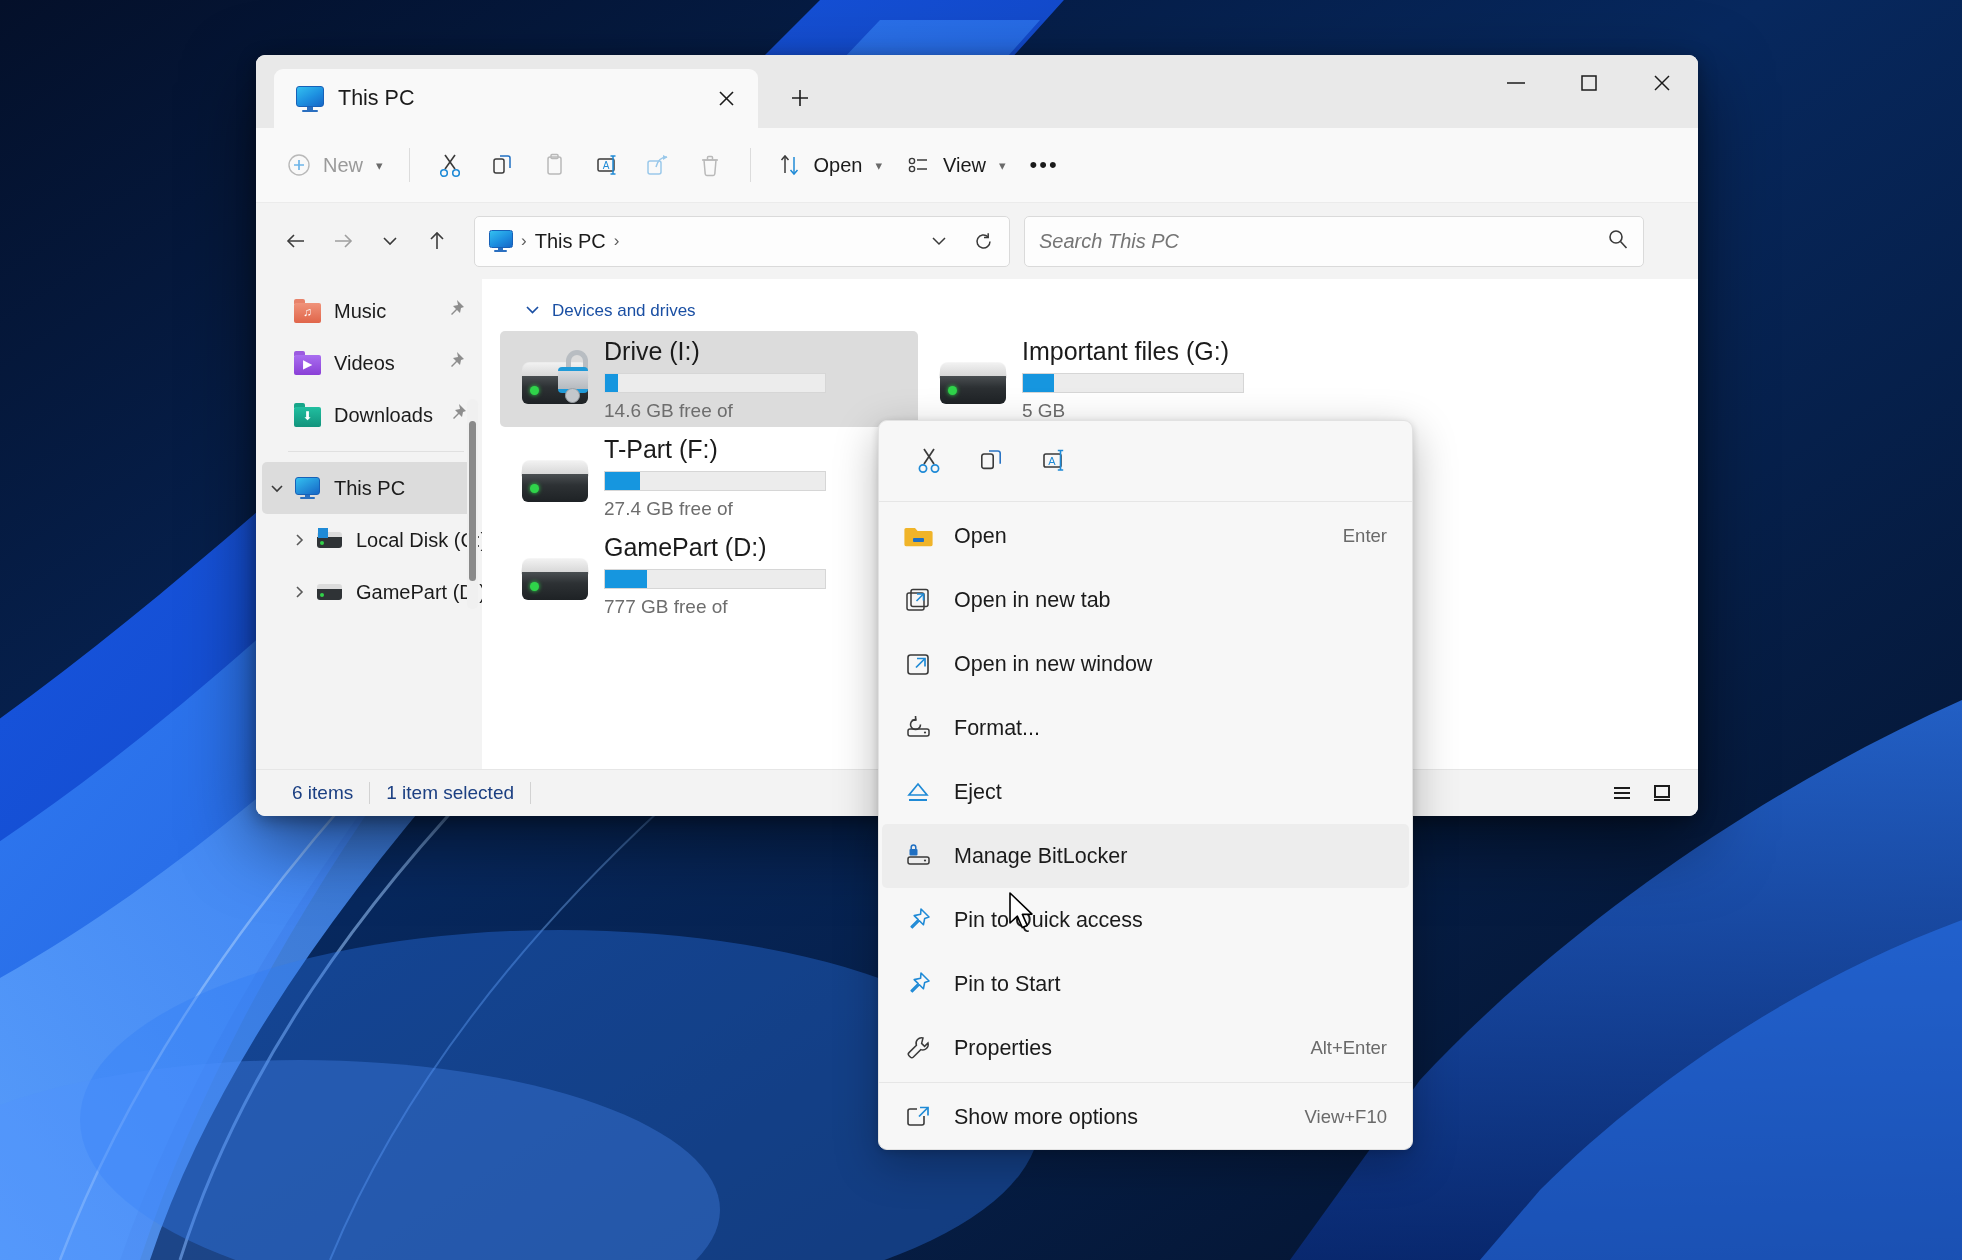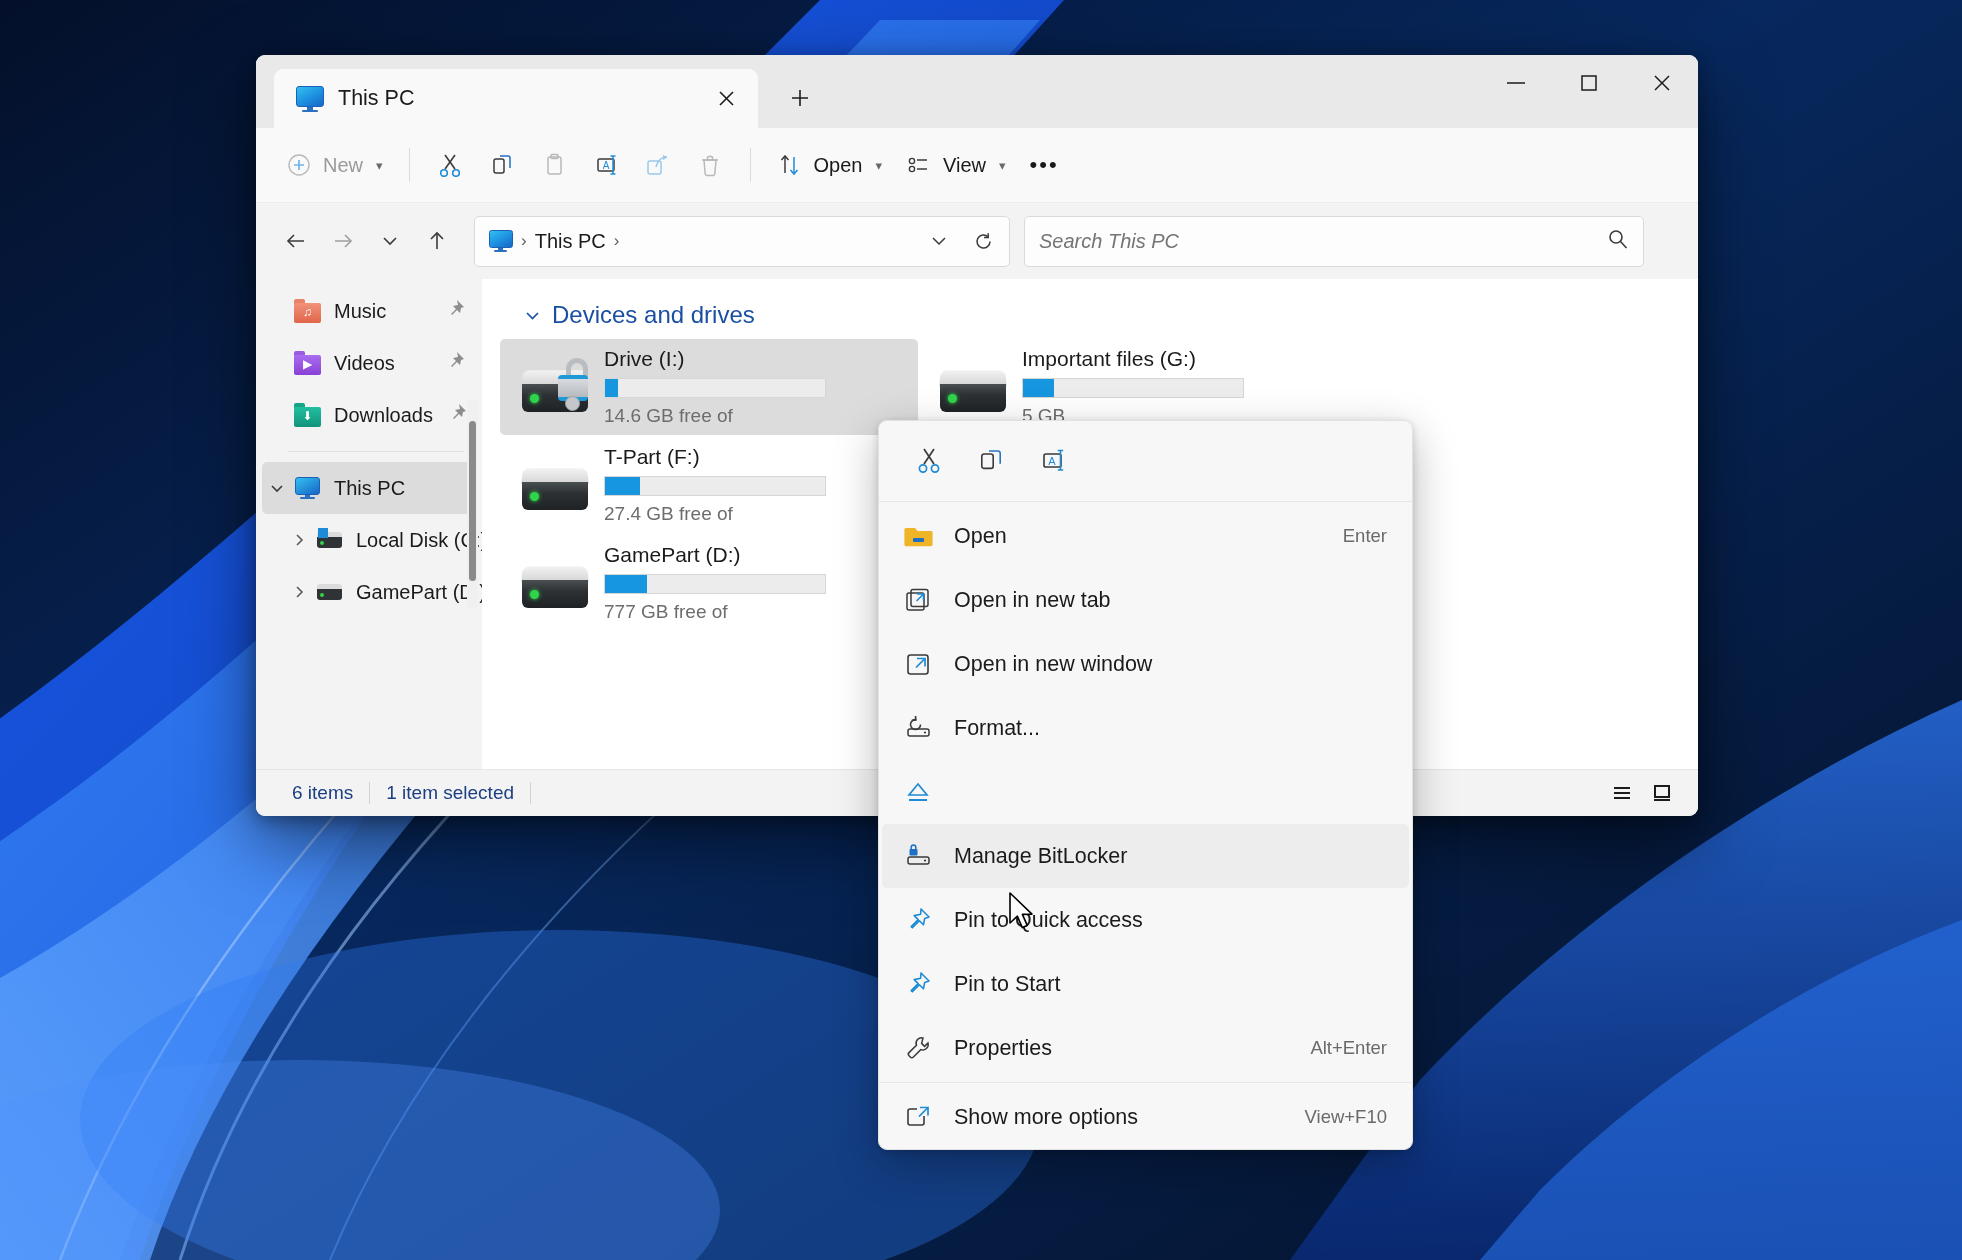--- a/index.html
+++ b/index.html
@@ -151,22 +151,22 @@
   .hdd{ position:absolute; left:1px; top:4px; width:25px; height:16px; }
   .hdd .lid{ position:absolute; left:0; top:0; width:25px; height:6px; background:#dcdcdc; border-radius:3px 3px 0 0; }
   .hdd .fr{ position:absolute; left:0; top:5px; width:25px; height:11px; background:#2f3336; border-radius:0 0 3px 3px; }
   .hdd .led{ position:absolute; left:3px; top:9px; width:4px; height:4px; border-radius:50%; background:#32d24a; }
   .winlogo{ position:absolute; left:2px; top:0px; width:11px; height:11px; }
   .winlogo i{ position:absolute; width:4.6px; height:4.6px; background:#1f8ad6; }
 
   
   .content{ flex:1; background:#fff; position:relative; overflow:hidden; }
   .group-head{
-    display:flex; align-items:center; gap:11px; padding:22px 0 10px 42px;
-    color:#1a4fa3; font-size:24px; cursor:pointer;
+    display:flex; align-items:flex-start; gap:11px; padding:22px 0 10px 42px;
+    color:#1a4fa3; font-size:17px; cursor:pointer;
   }
   .tiles{ display:flex; flex-wrap:wrap; padding-left:18px; }
   .tile{
     width:418px; height:96px; display:flex; align-items:center; gap:10px;
     padding:0 10px 0 14px; border-radius:5px; cursor:pointer; margin-bottom:2px;
   }
   .tile.selected{ background:#dcdcdc; }
   .tile-icon{ width:80px; height:62px; flex:none; position:relative; }
   .drv{ position:absolute; left:8px; top:14px; width:66px; height:42px; }
   .drv .lid{
@@ -186,21 +186,21 @@
     position:absolute; left:14px; top:0; width:22px; height:22px;
     border:5px solid #b8bdc2; border-bottom:none; border-radius:11px 11px 0 0;
   }
   .padlock .bodyp{
     position:absolute; left:6px; top:17px; width:30px; height:26px; border-radius:4px;
     background:linear-gradient(#d8dade,#b6babf);
     border-top:4px solid #1f9ad8; border-bottom:4px solid #1f9ad8;
   }
   .padlock .knob{ position:absolute; left:13px; top:38px; width:15px; height:15px; border-radius:50%; background:#c3c7cb; border:1px solid #9aa0a5; }
   .tile-info{ flex:1; min-width:0; }
-  .tile-name{ font-size:21px; color:#1b1b1b; margin-bottom:7px; white-space:nowrap; }
+  .tile-name{ font-size:25px; color:#1b1b1b; margin-bottom:7px; white-space:nowrap; }
   .bar{ width:222px; height:20px; background:#ececec; border:1px solid #d6d6d6; }
   .bar > i{ display:block; height:100%; background:#1696df; }
   .tile-free{ font-size:19px; color:#6d6d6d; margin-top:7px; white-space:nowrap; }
 
   
   .statusbar{
     height:47px; background:#f3f3f3; display:flex; align-items:center;
     padding:0 16px 0 20px; gap:0; flex:none; border-top:1px solid #e6e6e6;
   }
   .status-text{ font-size:19px; color:#1b3f82; padding:0 16px; }
@@ -795,20 +795,21 @@
     <span class="cm-accel"></span>
   </div>
 
   <div class="cm-item">
     <span class="cm-ico">
       <svg width="28" height="24" viewBox="0 0 28 24">
         <polygon points="14,4 23,15 5,15" fill="none" stroke="#1f8ad6" stroke-width="1.7"></polygon>
         <line x1="5" y1="20" x2="23" y2="20" stroke="#1f8ad6" stroke-width="2"></line>
       </svg>
     </span>
+    <span class="cm-label">Eject</span>
     <span class="cm-accel"></span>
   </div>
 
   <div class="cm-item hovered">
     <span class="cm-ico">
       <svg width="30" height="26" viewBox="0 0 30 26">
         <rect x="4" y="14" width="21" height="7" rx="2" fill="none" stroke="#3a3a3a" stroke-width="1.5"></rect>
         <circle cx="21" cy="17.5" r="1.1" fill="#3a3a3a"></circle>
         <rect x="5.5" y="6" width="8" height="6.5" rx="1" fill="#1f6fc2"></rect>
         <path d="M7.2 6 V4.3 a2.3 2.3 0 0 1 4.6 0 V6" fill="none" stroke="#1f6fc2" stroke-width="1.5"></path>

